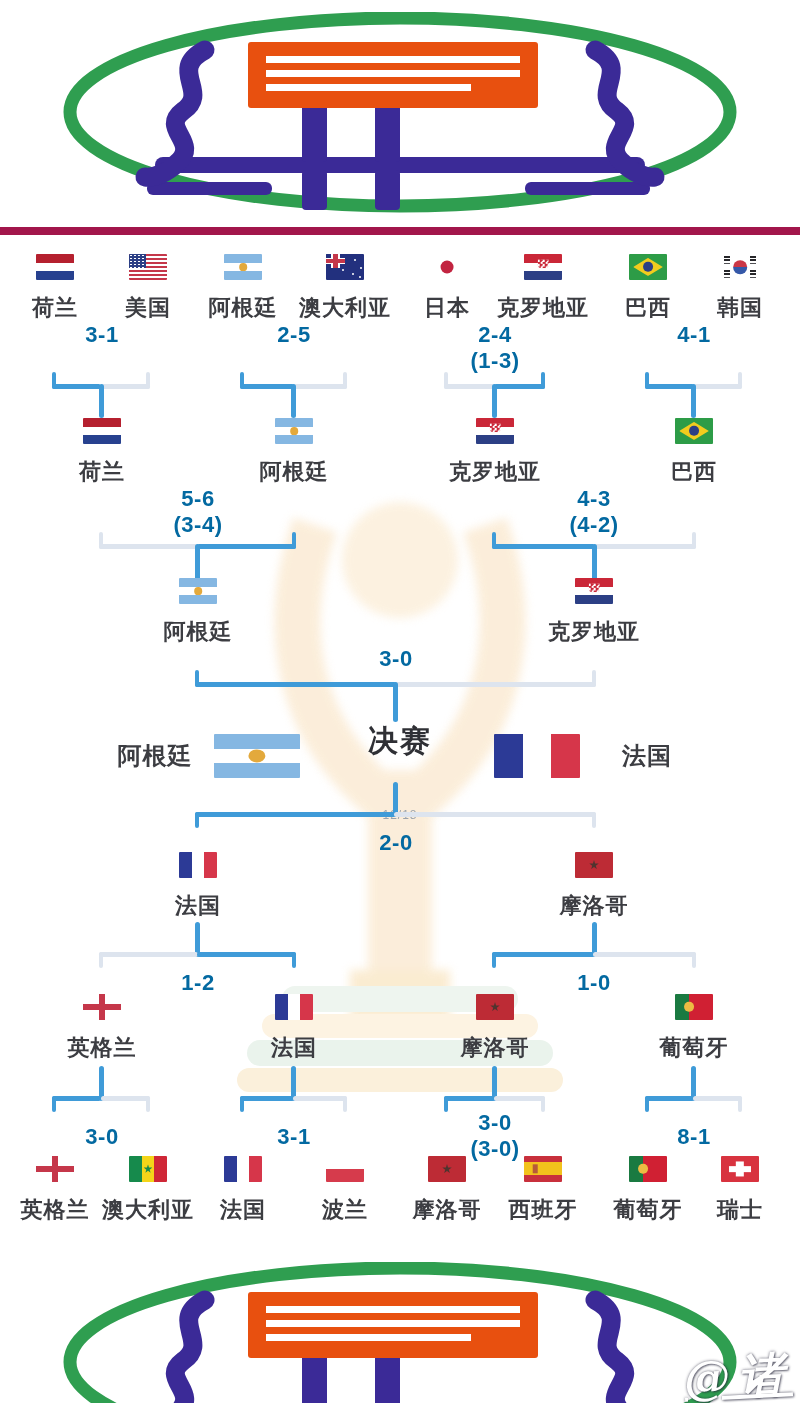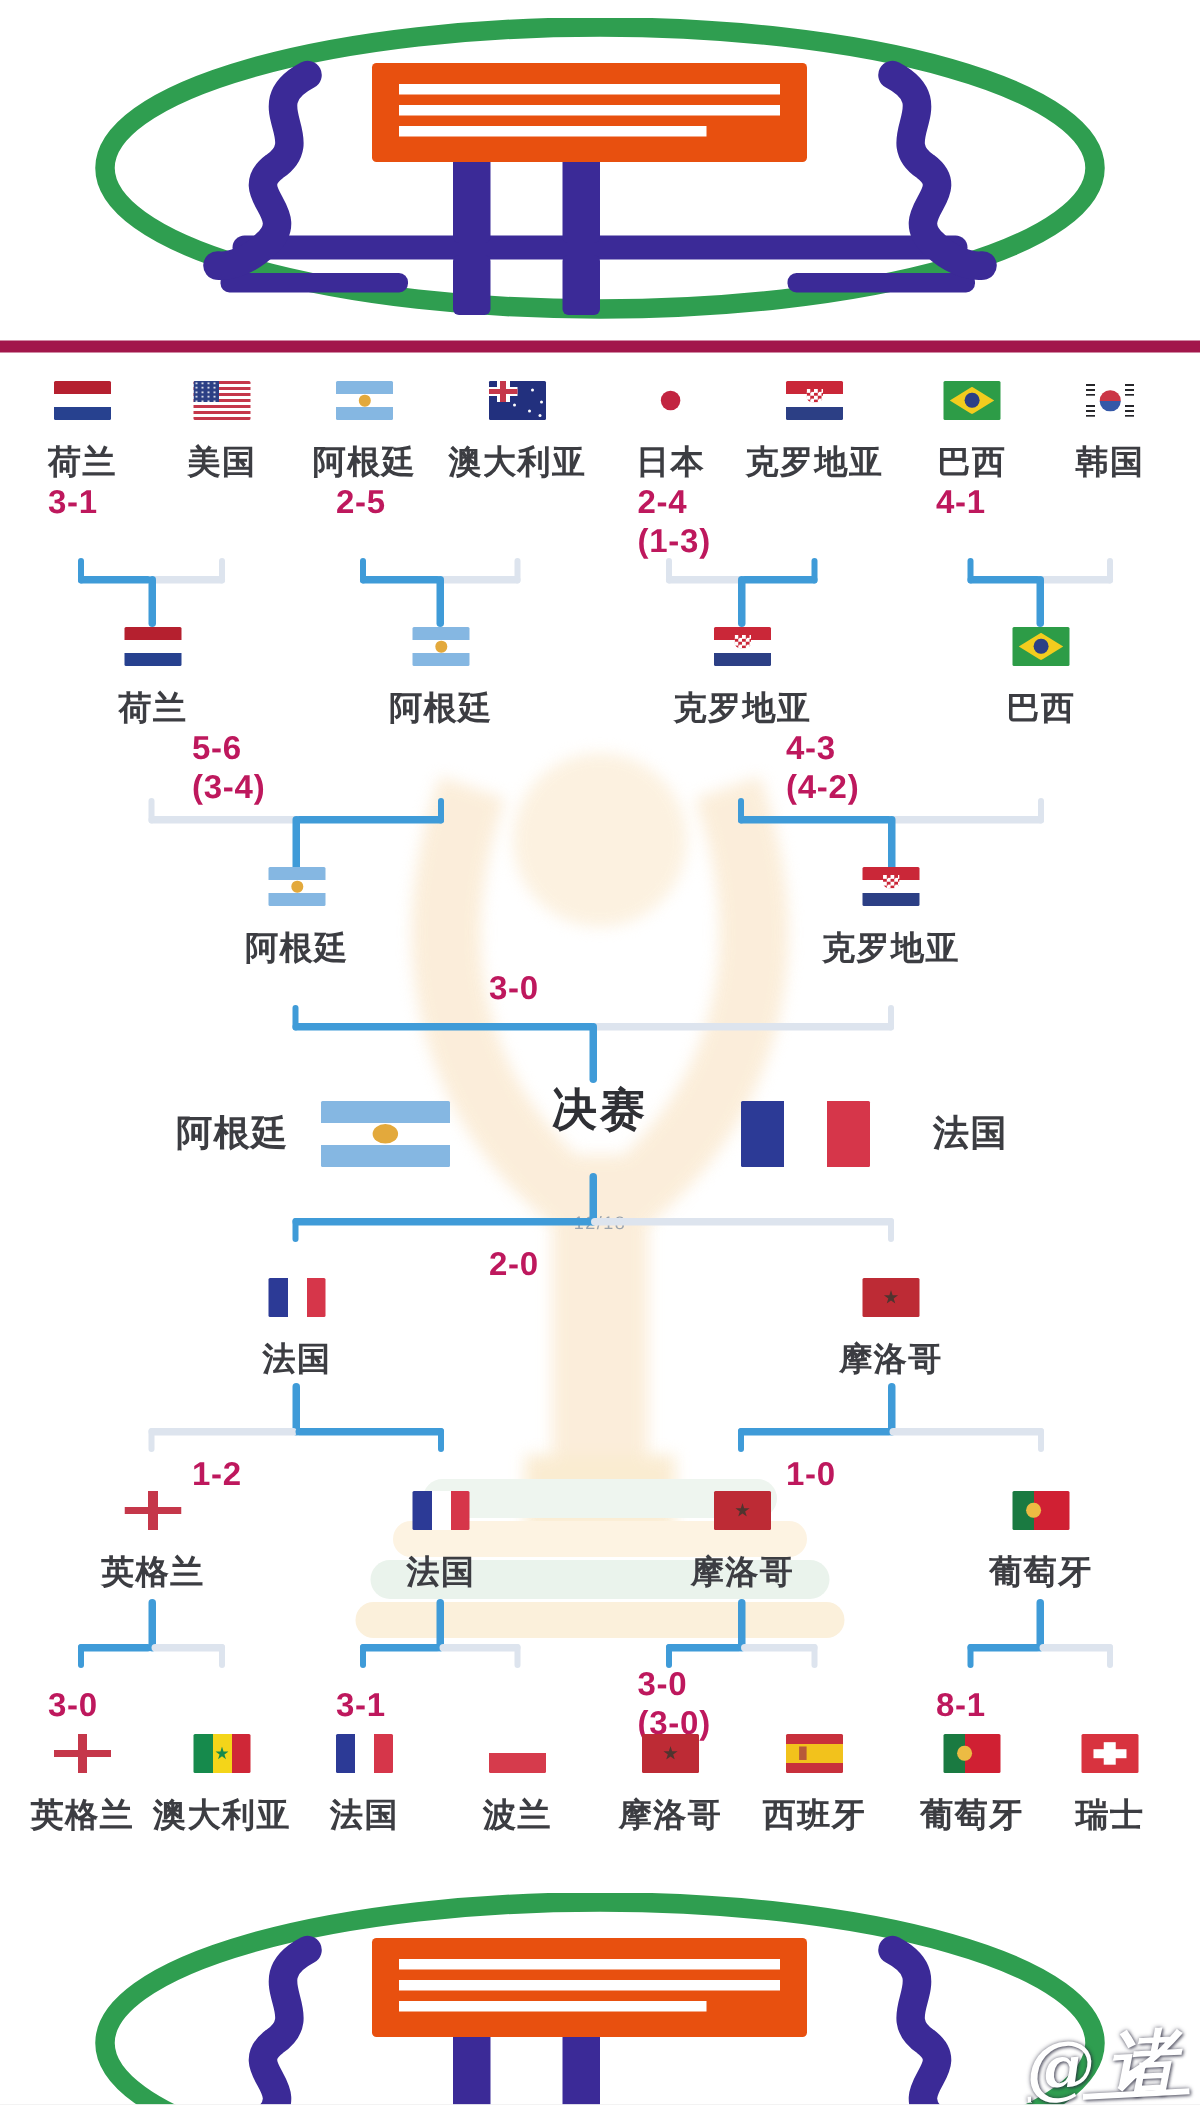--- a/index.html
+++ b/index.html
@@ -22,21 +22,21 @@
   .slot{position:absolute;width:120px;display:flex;flex-direction:column;align-items:center;gap:15px;z-index:1}
   .tname{font-size:22px;font-weight:600;color:#3c3d42;letter-spacing:1px;white-space:nowrap;line-height:26px}
   
   .final-label{position:absolute;width:120px;text-align:center;font-size:24px;font-weight:600;
                color:#3c3d42;letter-spacing:1px;line-height:44px;z-index:1;white-space:nowrap}
   .final-title{position:absolute;left:330px;top:722px;width:140px;text-align:center;font-size:30px;
                font-weight:700;color:#2f3035;letter-spacing:2px;z-index:1;line-height:38px}
   .final-date{position:absolute;left:330px;top:808px;width:140px;text-align:center;font-size:12px;
               font-weight:400;color:#9aa3ad;z-index:1;letter-spacing:1px}
   
-  .score{position:absolute;width:140px;text-align:left;z-index:1;color:#be185d}
+  .score{position:absolute;width:140px;text-align:center;z-index:1;color:#0369a1}
   .score .s,.score .p{font-size:22px;font-weight:700;line-height:26px;letter-spacing:.5px}
   
   .conn{position:absolute;z-index:1}
   .conn i{position:absolute;display:block;background:#dde4ee;border-radius:2.5px}
   
   .conn-t{height:52px}
   .conn-t .sl{left:0;top:0;width:4px;height:17px}
   .conn-t .sr{right:0;top:0;width:4px;height:17px}
   .conn-t .hl{left:0;top:12px;width:50.4%;height:5px}
   .conn-t .hr{right:0;top:12px;width:50.4%;height:5px}

